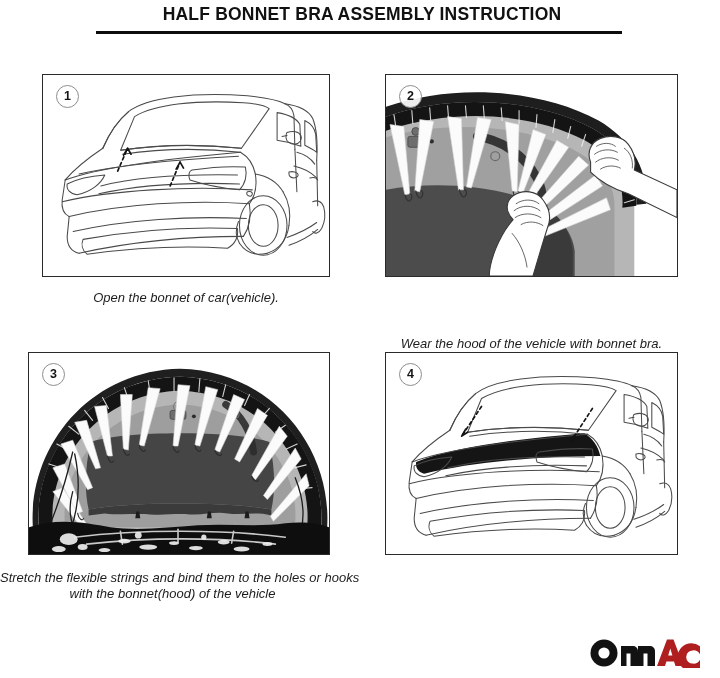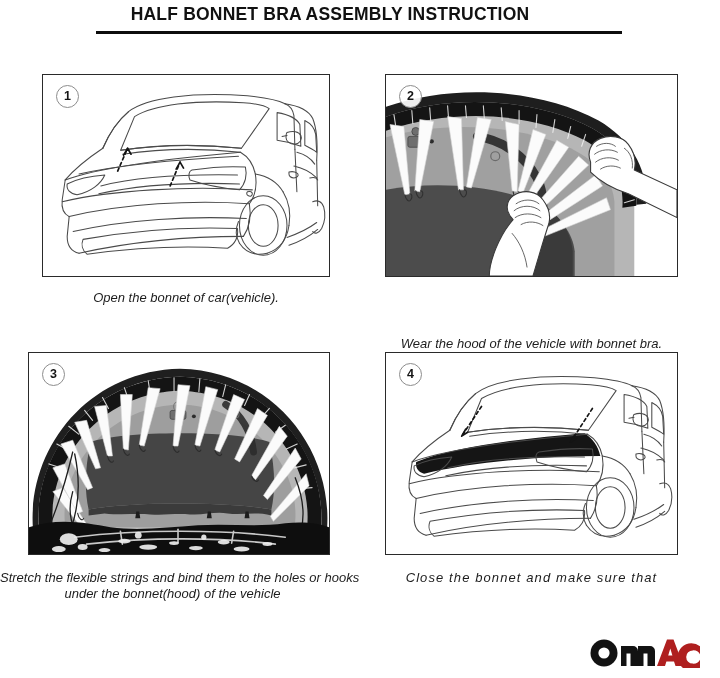--- a/index.html
+++ b/index.html
@@ -27,20 +27,21 @@
   #page-title {
     position: absolute;
     left: 0; top: 4px;
     width: 660px;
     text-align: center;
     font-size: 17.5px;
     font-weight: 700;
     letter-spacing: 0.2px;
     color: #111111;
     white-space: nowrap;
+    padding-left: 32px;
   }
   #title-rule {
     position: absolute;
     left: 96px;
     top: 31px;
     width: 526px;
     height: 3px;
     background: #0d0d0d;
   }
 
@@ -533,25 +534,24 @@
 <div class="caption" id="caption-1">
   <span class="caption-line">Open the bonnet of car(vehicle).</span>
 </div>
 
 <div class="caption" id="caption-2">
   <span class="caption-line">Wear the hood of the vehicle with bonnet bra.</span>
 </div>
 
 <div class="caption" id="caption-3">
   <span class="caption-line">Stretch the flexible strings and bind them to the holes or hooks</span>
-  <span class="caption-line">under the bonnet(hood) of the vehicle</span>
+  <span class="caption-line">with the bonnet(hood) of the vehicle</span>
 </div>
 
 <div class="caption" id="caption-4">
-  <span class="caption-line">Close  the  bonnet  and  make  sure  that</span>
 </div>
 
 <div id="brand-logo">
   <svg viewBox="0 0 112 32" width="112" height="32" aria-hidden="true">
 
     <g>
       <circle cx="16" cy="17" r="13.5" fill="#121212"></circle>
       <circle cx="16" cy="17" r="5.6" fill="#ffffff"></circle>
     </g>
 

